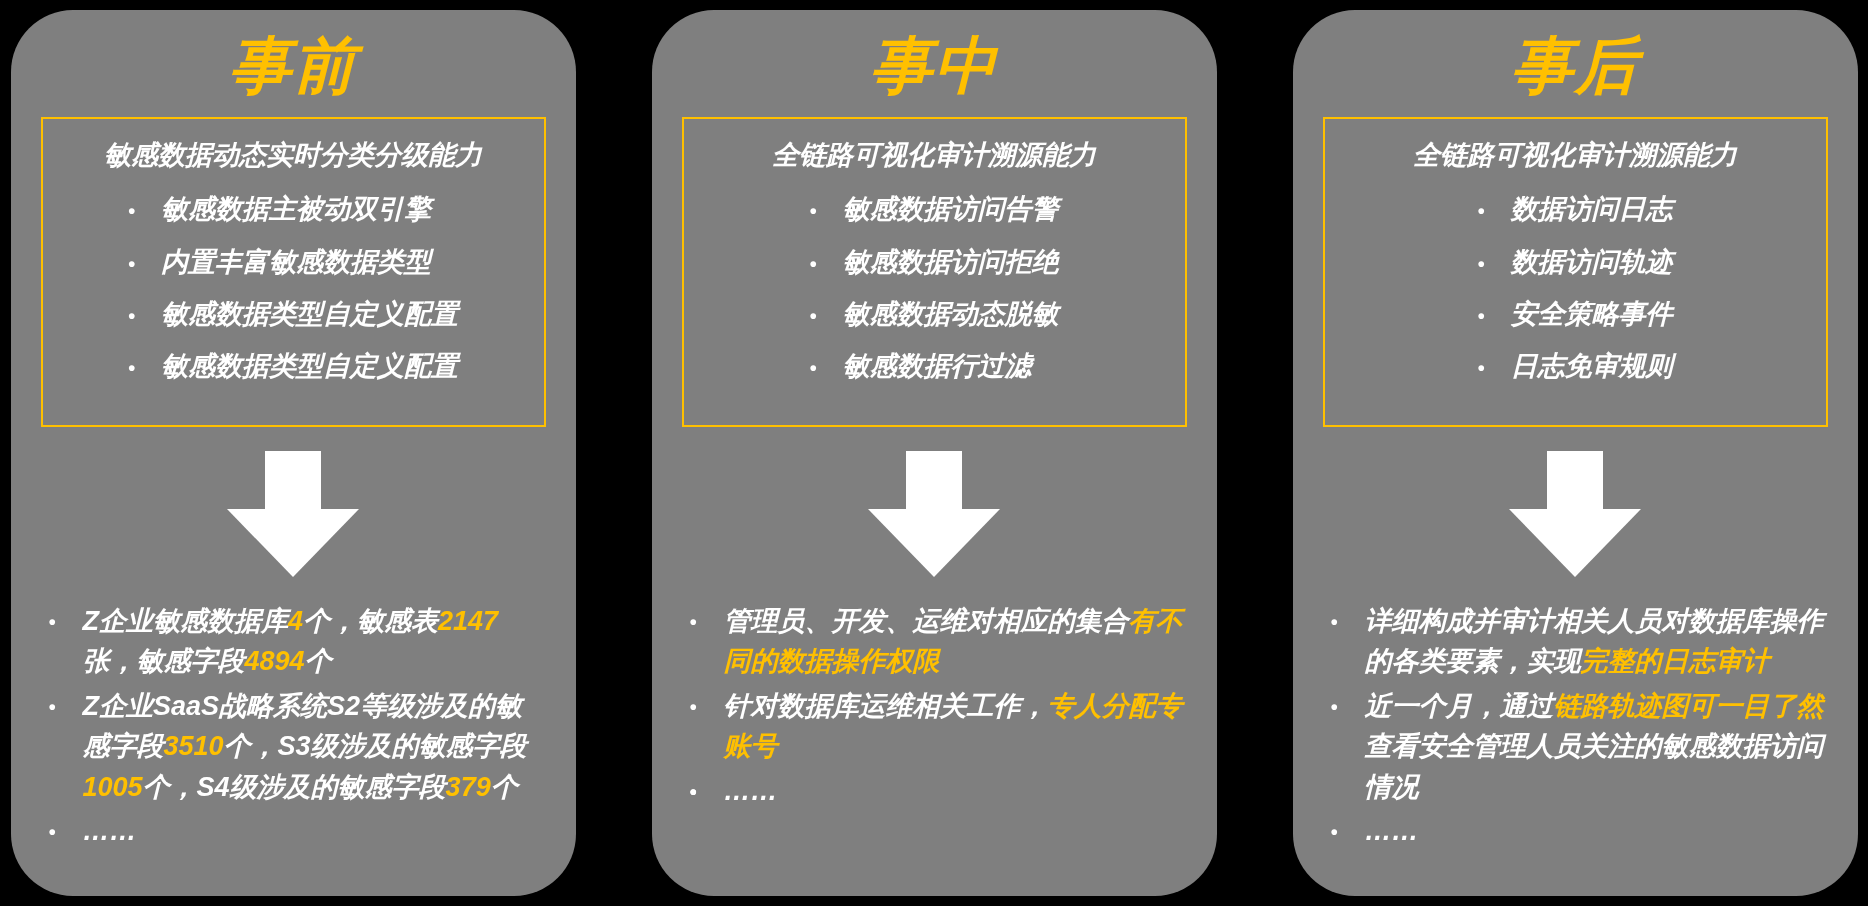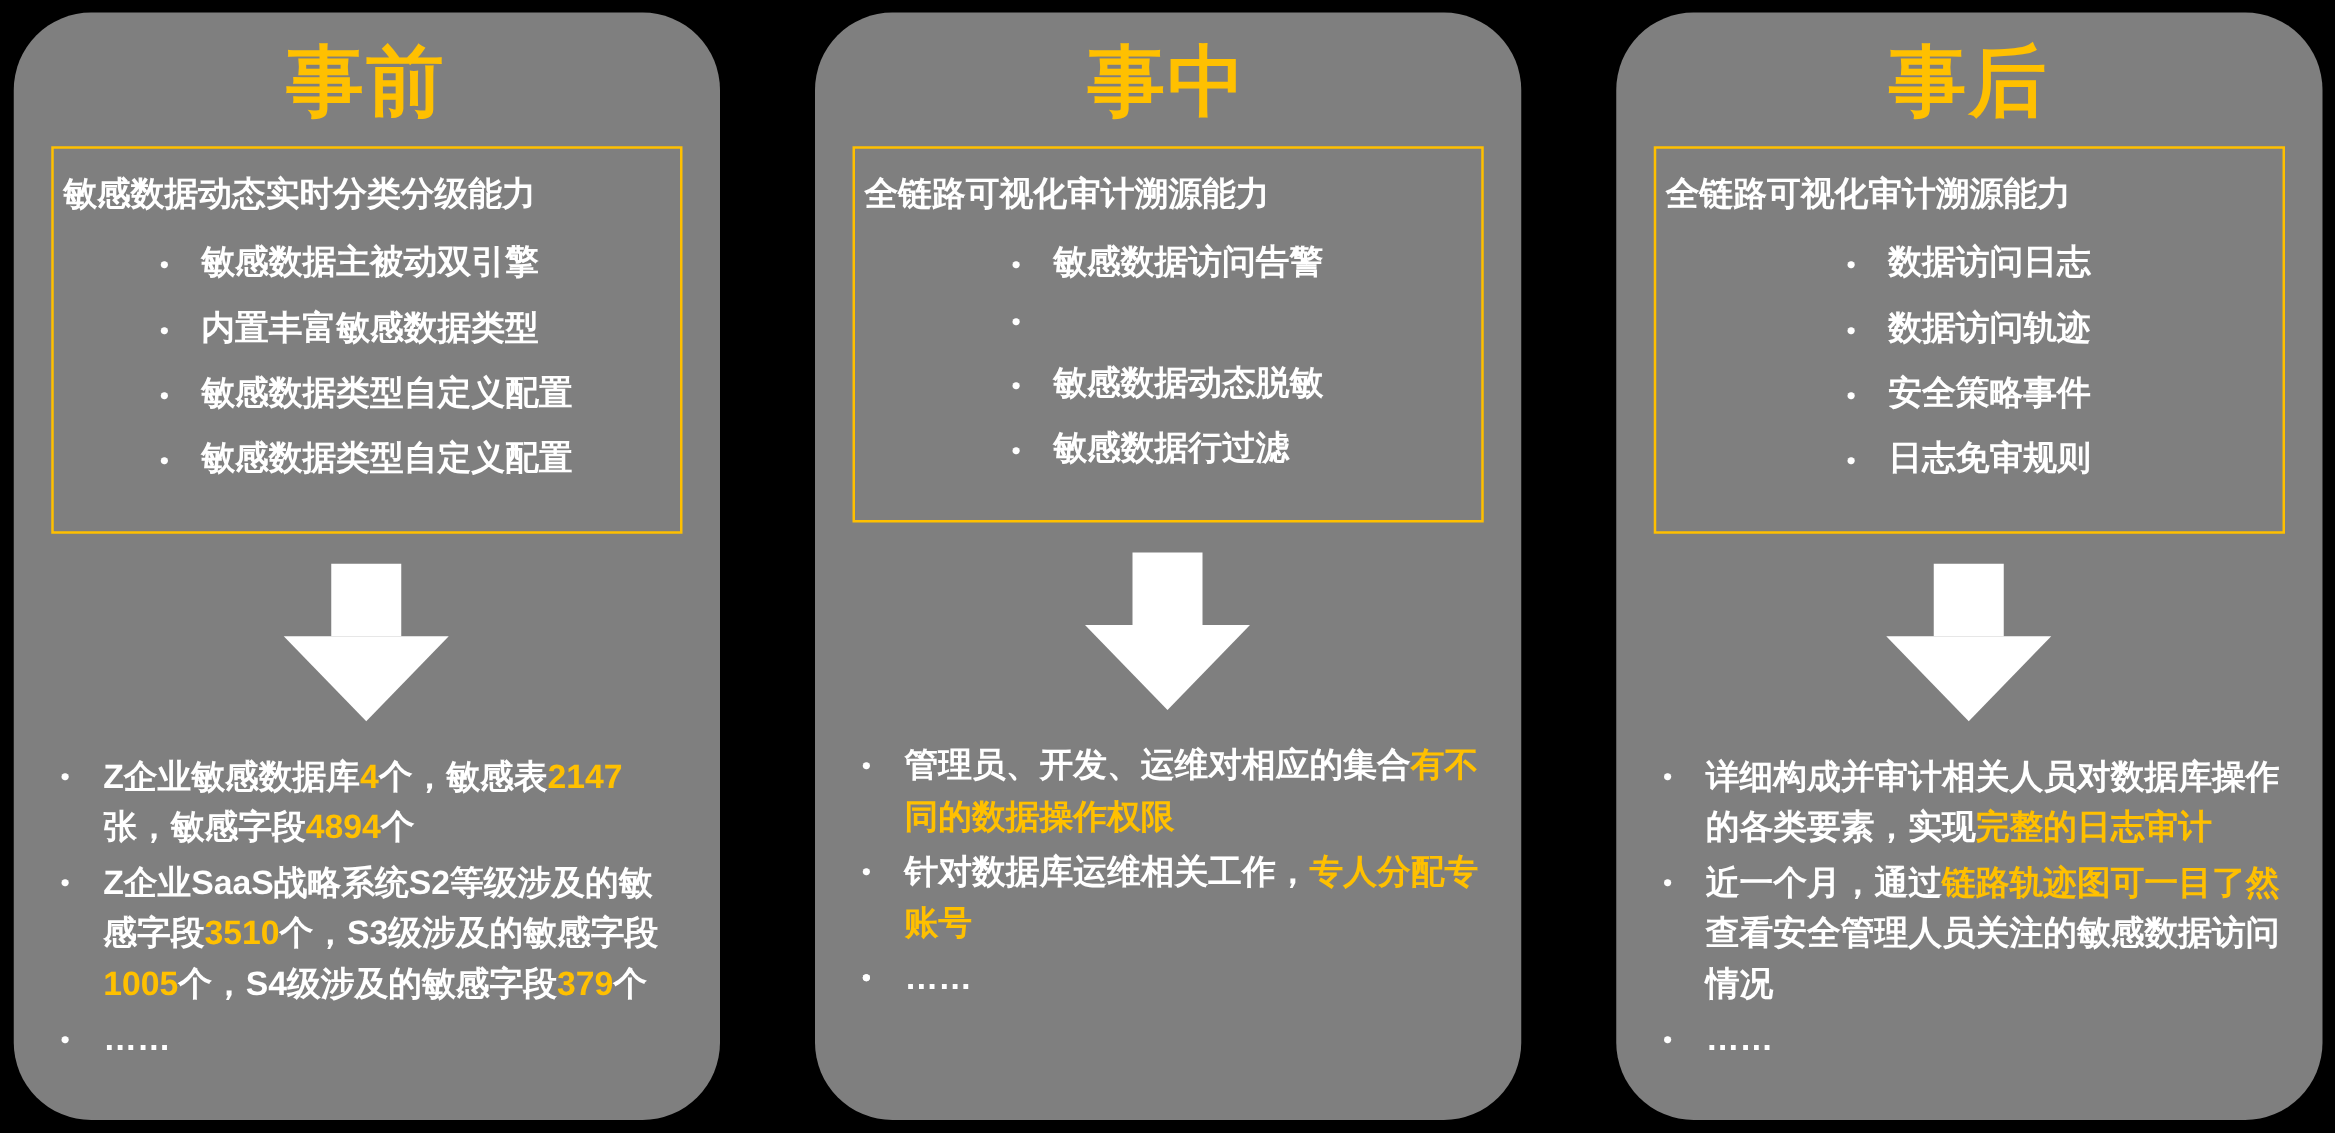--- a/index.html
+++ b/index.html
@@ -24,40 +24,41 @@
     gap:76px;
     padding:10px 10px;
   }
   .panel{
     width:565px;
     background:var(--panel);
     border-radius:62px;
     padding:12px 30px 26px;
     display:flex;
     flex-direction:column;
+    font-style:italic;
   }
   .phase-title{
     color:var(--accent);
     font-size:62px;
     font-weight:bold;
     text-align:center;
     line-height:1.15;
     margin:8px 0 16px;
     letter-spacing:2px;
   }
   .cap-box{
     border:2px solid var(--accent);
     padding:16px 8px 22px;
     min-height:292px;
   }
   .cap-heading{
     color:var(--text);
     font-size:27px;
     font-weight:bold;
-    text-align:left;
+    text-align:center;
     margin:2px 0 10px;
   }
   .cap-list{
     list-style:none;
     margin:0 auto;
     padding:0;
     width:max-content;
     max-width:100%;
   }
   .cap-list li{
@@ -154,20 +155,21 @@
     <div class="phase-title">事中</div>
     <div class="cap-box">
       <div class="cap-heading">全链路可视化审计溯源能力</div>
       <ul class="cap-list">
         <li>
             <span class="bullet">•</span>
             <span>敏感数据访问告警</span>
           </li>
         <li>
             <span class="bullet">•</span>
+            <span>敏感数据访问拒绝</span>
           </li>
         <li>
             <span class="bullet">•</span>
             <span>敏感数据动态脱敏</span>
           </li>
         <li>
             <span class="bullet">•</span>
             <span>敏感数据行过滤</span>
           </li>
       </ul>

